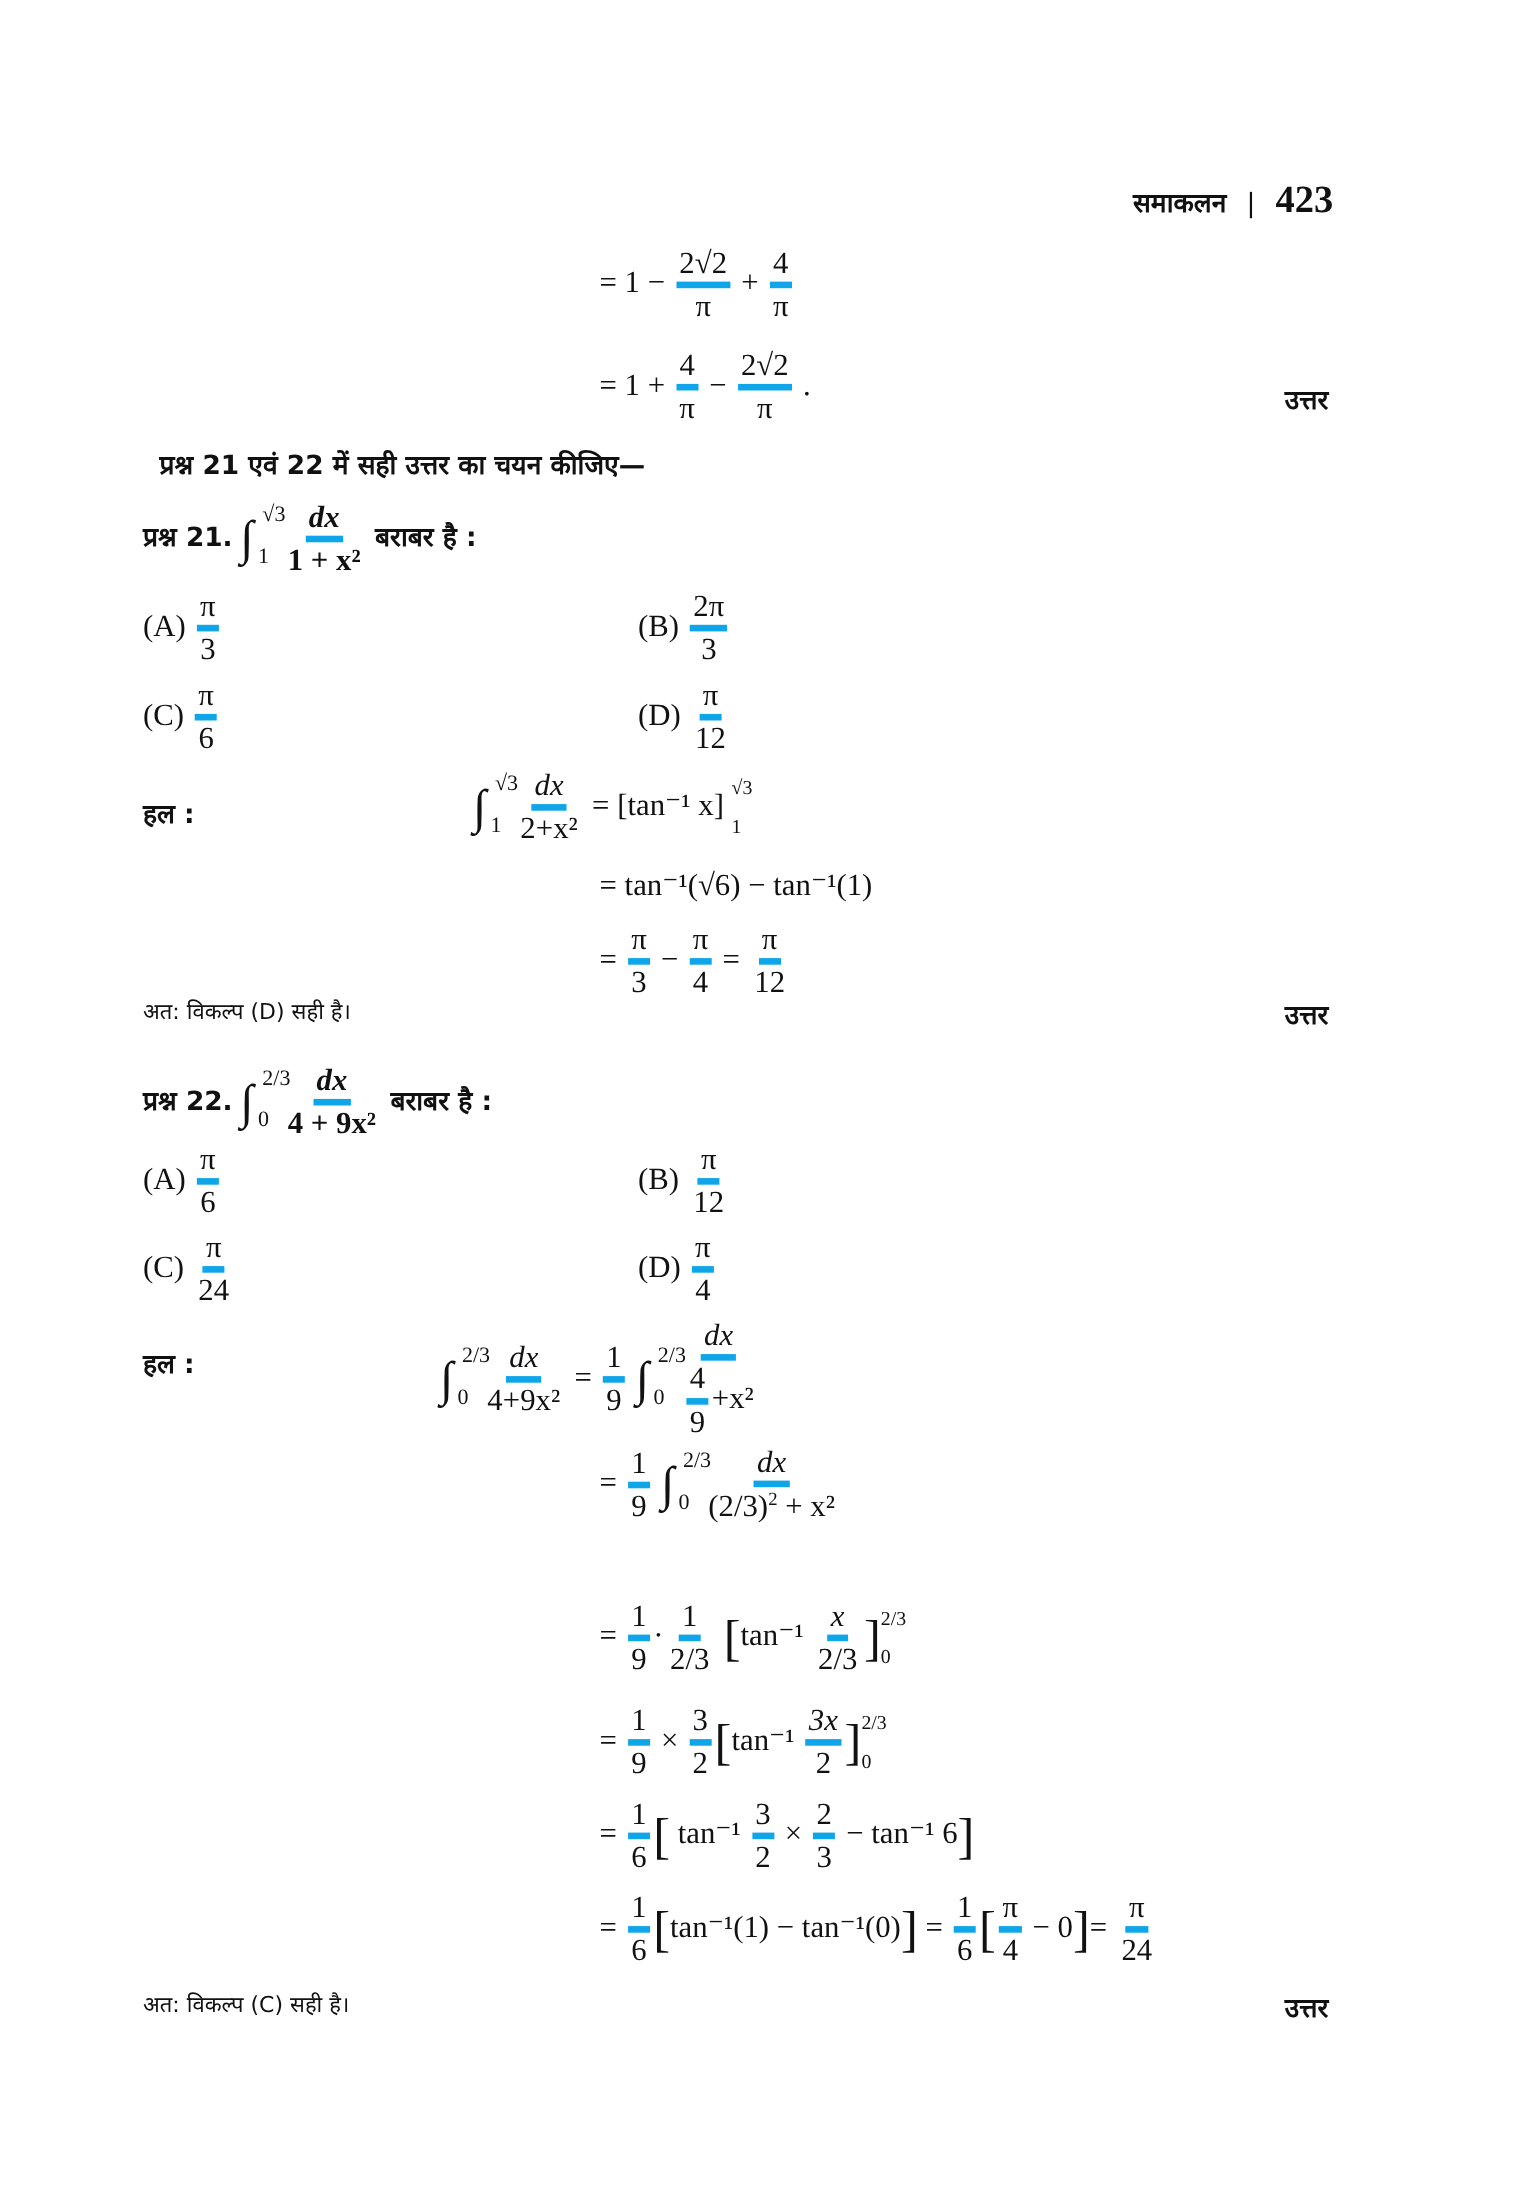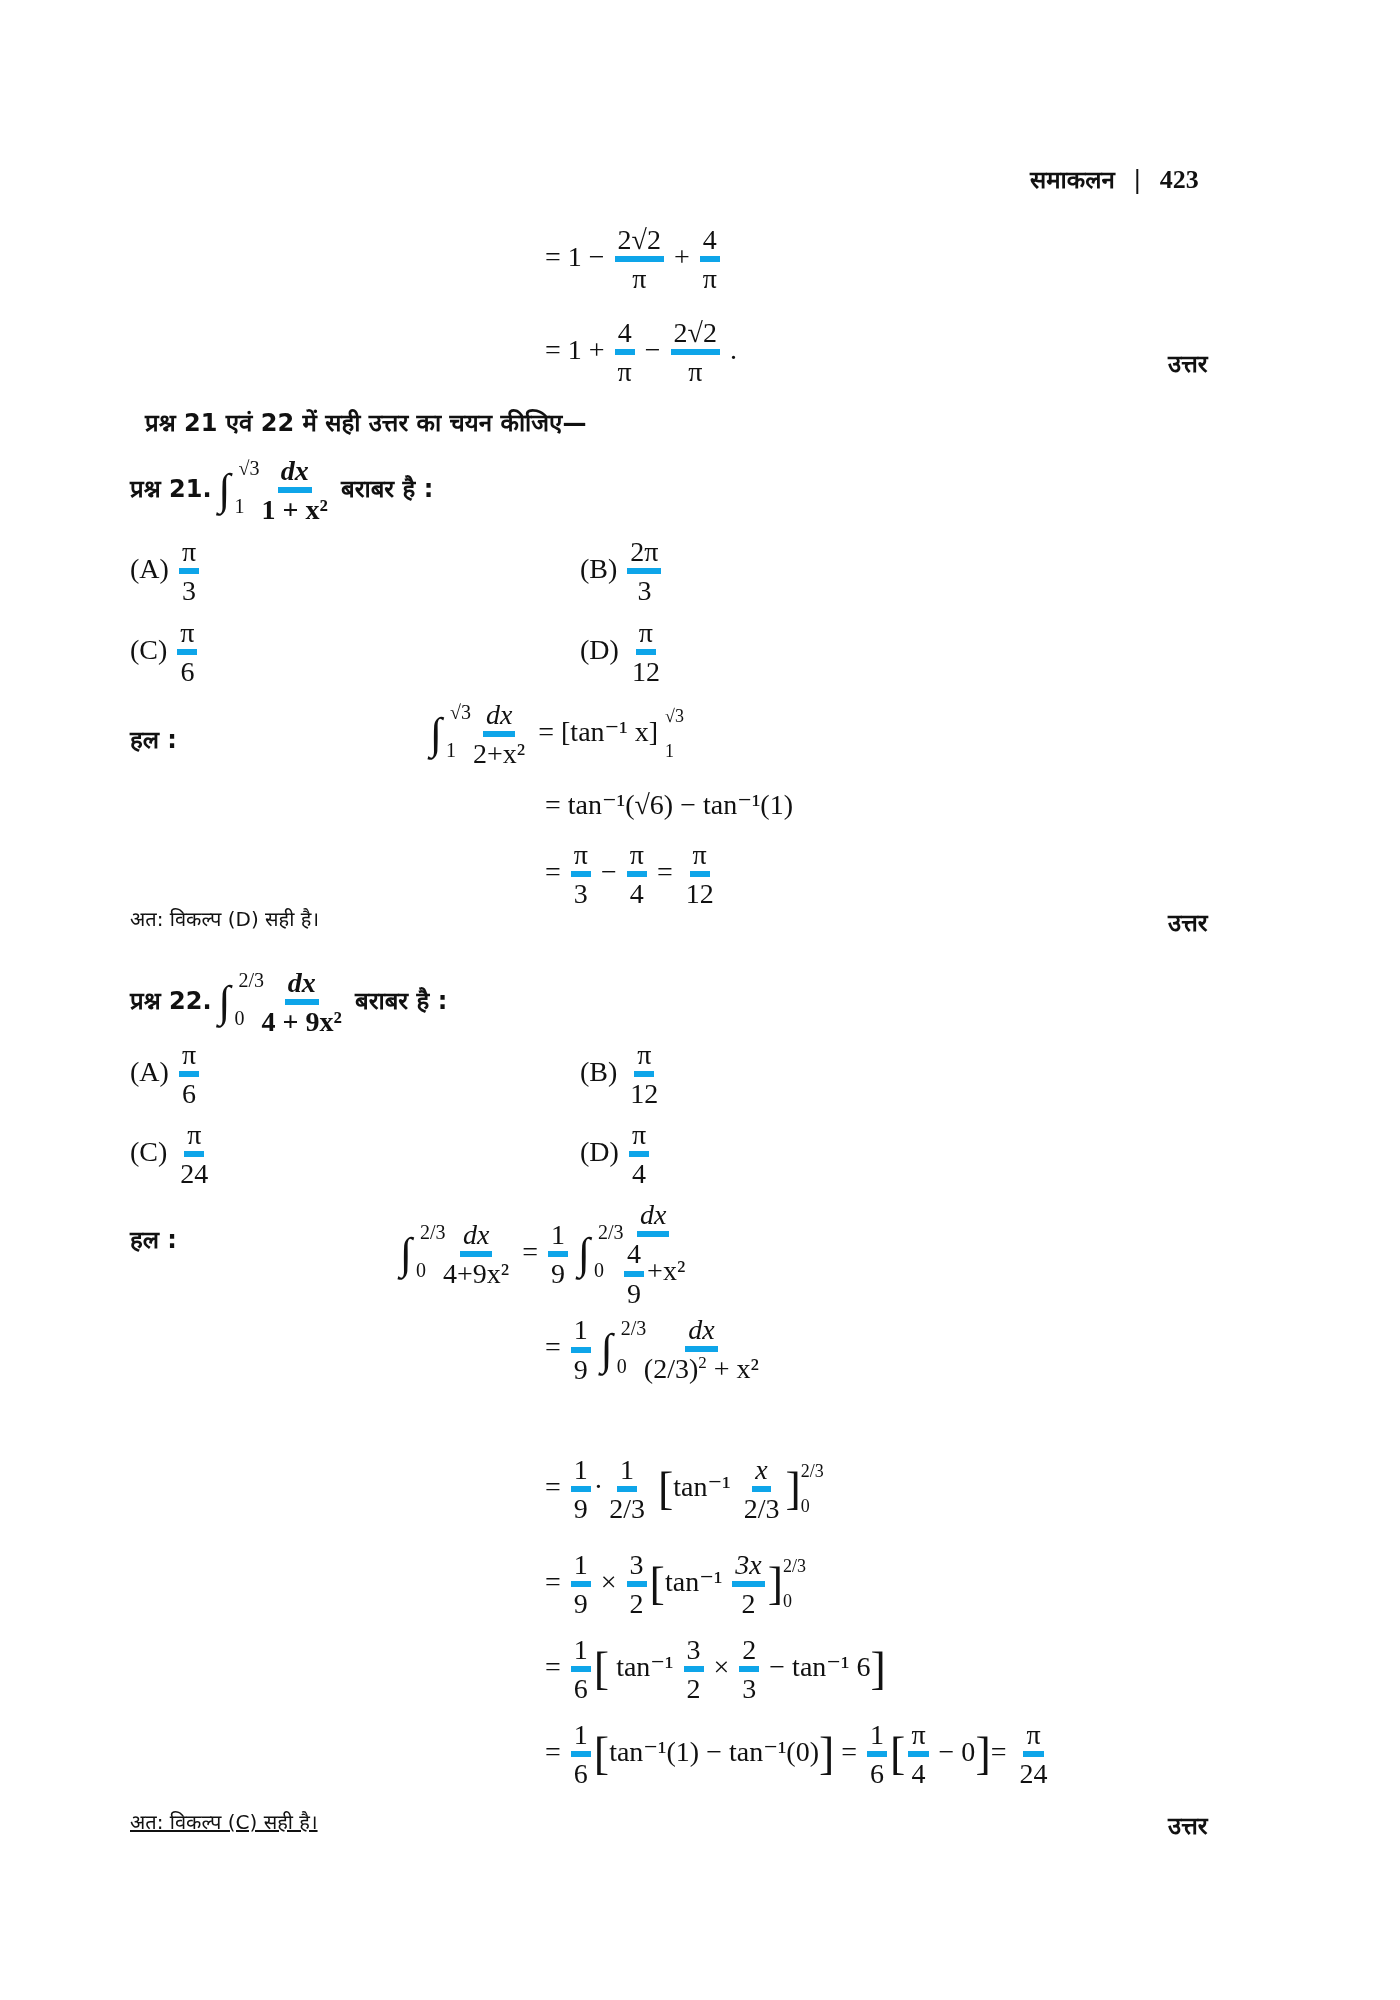--- a/index.html
+++ b/index.html
@@ -23,21 +23,21 @@
   .br { font-size: 46px; vertical-align: middle; line-height: 1; }
   .lim { display: inline-flex; flex-direction: column; justify-content: space-between; height: 56px; vertical-align: middle; font-size: 18px; }
   .bold { font-weight: bold; }
 </style>
 </head>
 <body>
 
 <div class="abs hi-b" style="left:1030px; top:162px;">
   <span>समाकलन</span>
   <span style="font-weight:normal; margin:0 10px;">|</span>
-  <span style="font-family:'Liberation Serif',serif; font-size:26px;">423</span>
+  <span style="font-family:'Liberation Serif',serif; font-size:35px;">423</span>
 </div>
 
 <div class="abs math" style="left:545px; top:225px;">
   <span>=</span>
   <span>1 −</span>
   <span class="frac">
       <span class="num">2√2</span>
       <span class="den">π</span>
     </span>
   <span>+</span>
@@ -284,14 +284,14 @@
       <span class="num">π</span>
       <span class="den">4</span>
     </span>
   <span>− 0</span><span class="br">]</span>=
   <span class="frac">
       <span class="num">π</span>
       <span class="den">24</span>
     </span>
 </div>
 
-<div class="abs hi" style="left:130px; top:1808px;text-decoration:underline;">अत: विकल्प (C) सही है।</div>
+<div class="abs hi" style="left:130px; top:1808px;">अत: विकल्प (C) सही है।</div>
 <div class="abs hi-b" style="left:1168px; top:1808px;">उत्तर</div>
 
 </body></html>

